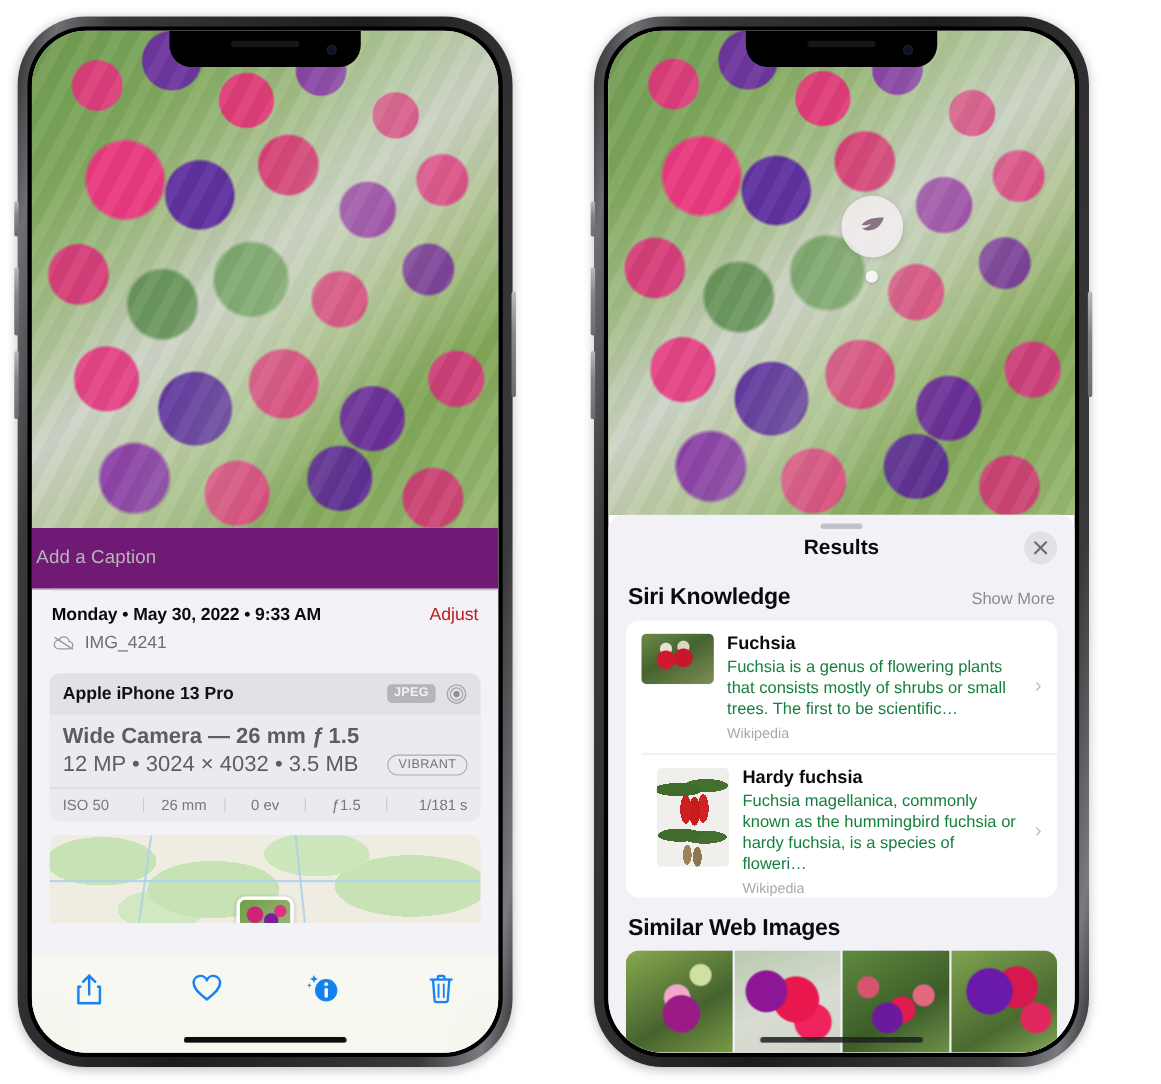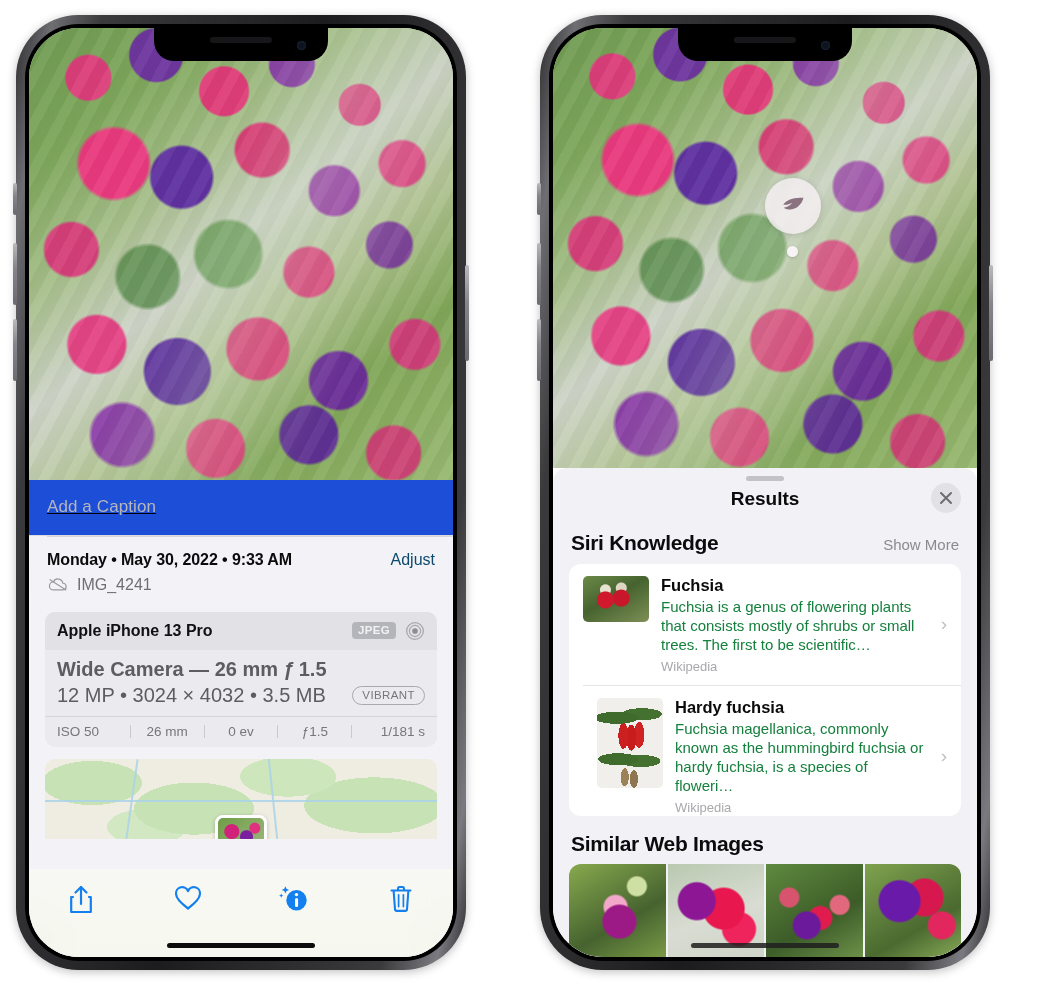--- a/index.html
+++ b/index.html
@@ -144,24 +144,23 @@
     box-shadow: 0 1px 3px rgba(0,0,0,.18);
   }
 
   
   .info-sheet {
     position: absolute; left: 0; right: 0; bottom: 0;
     background: #f2f2f7;
     display: flex; flex-direction: column;
   }
   .caption-field {
-    background: #1d4ed8;
-    padding: 17px 18px 18px 18px;
+    background: #701a75;
+    padding: 17px 18px 18px 4px;
     border-bottom: .5px solid #dcdce0;
-    text-decoration: underline;
   }
   .caption-placeholder {
     font-size: 17px; color: #b6b6bb; letter-spacing: .1px;
   }
 
   .lookup-row {
     display: flex; align-items: center;
     padding: 13px 18px 13px 18px;
     gap: 13px;
     position: relative;
@@ -175,21 +174,21 @@
   .sparkles { position: absolute; top: -6px; left: -8px; }
   .lookup-text { font-size: 17px; font-weight: 700; color: #0b0b0c; }
   .lookup-text .sub { font-weight: 400; color: #8c8c90; }
   .chev-gray { margin-left: 3px; color: #b0b0b5; font-size: 15px; font-weight: 400; }
 
   .divider { height: .5px; background: #d7d7db; margin-left: 18px; }
 
   .datetime-block { padding: 14px 18px 10px 18px; }
   .dt-row { display: flex; align-items: baseline; justify-content: space-between; }
   .dt-text { font-size: 16px; font-weight: 700; color: #0b0b0c; letter-spacing: -.1px; }
-  .adjust-link { font-size: 16px; color: #0c4a6e; margin-left: 22px; }
+  .adjust-link { font-size: 16px; color: #b91c1c; margin-left: 22px; }
   .file-row { display: flex; align-items: center; gap: 8px; margin-top: 7px; }
   .file-name { font-size: 16px; color: #6e6e73; }
 
   
   .cam-card {
     margin: 8px 16px 0 16px;
     border-radius: 10px;
     overflow: hidden;
     background: #ebebef;
   }

